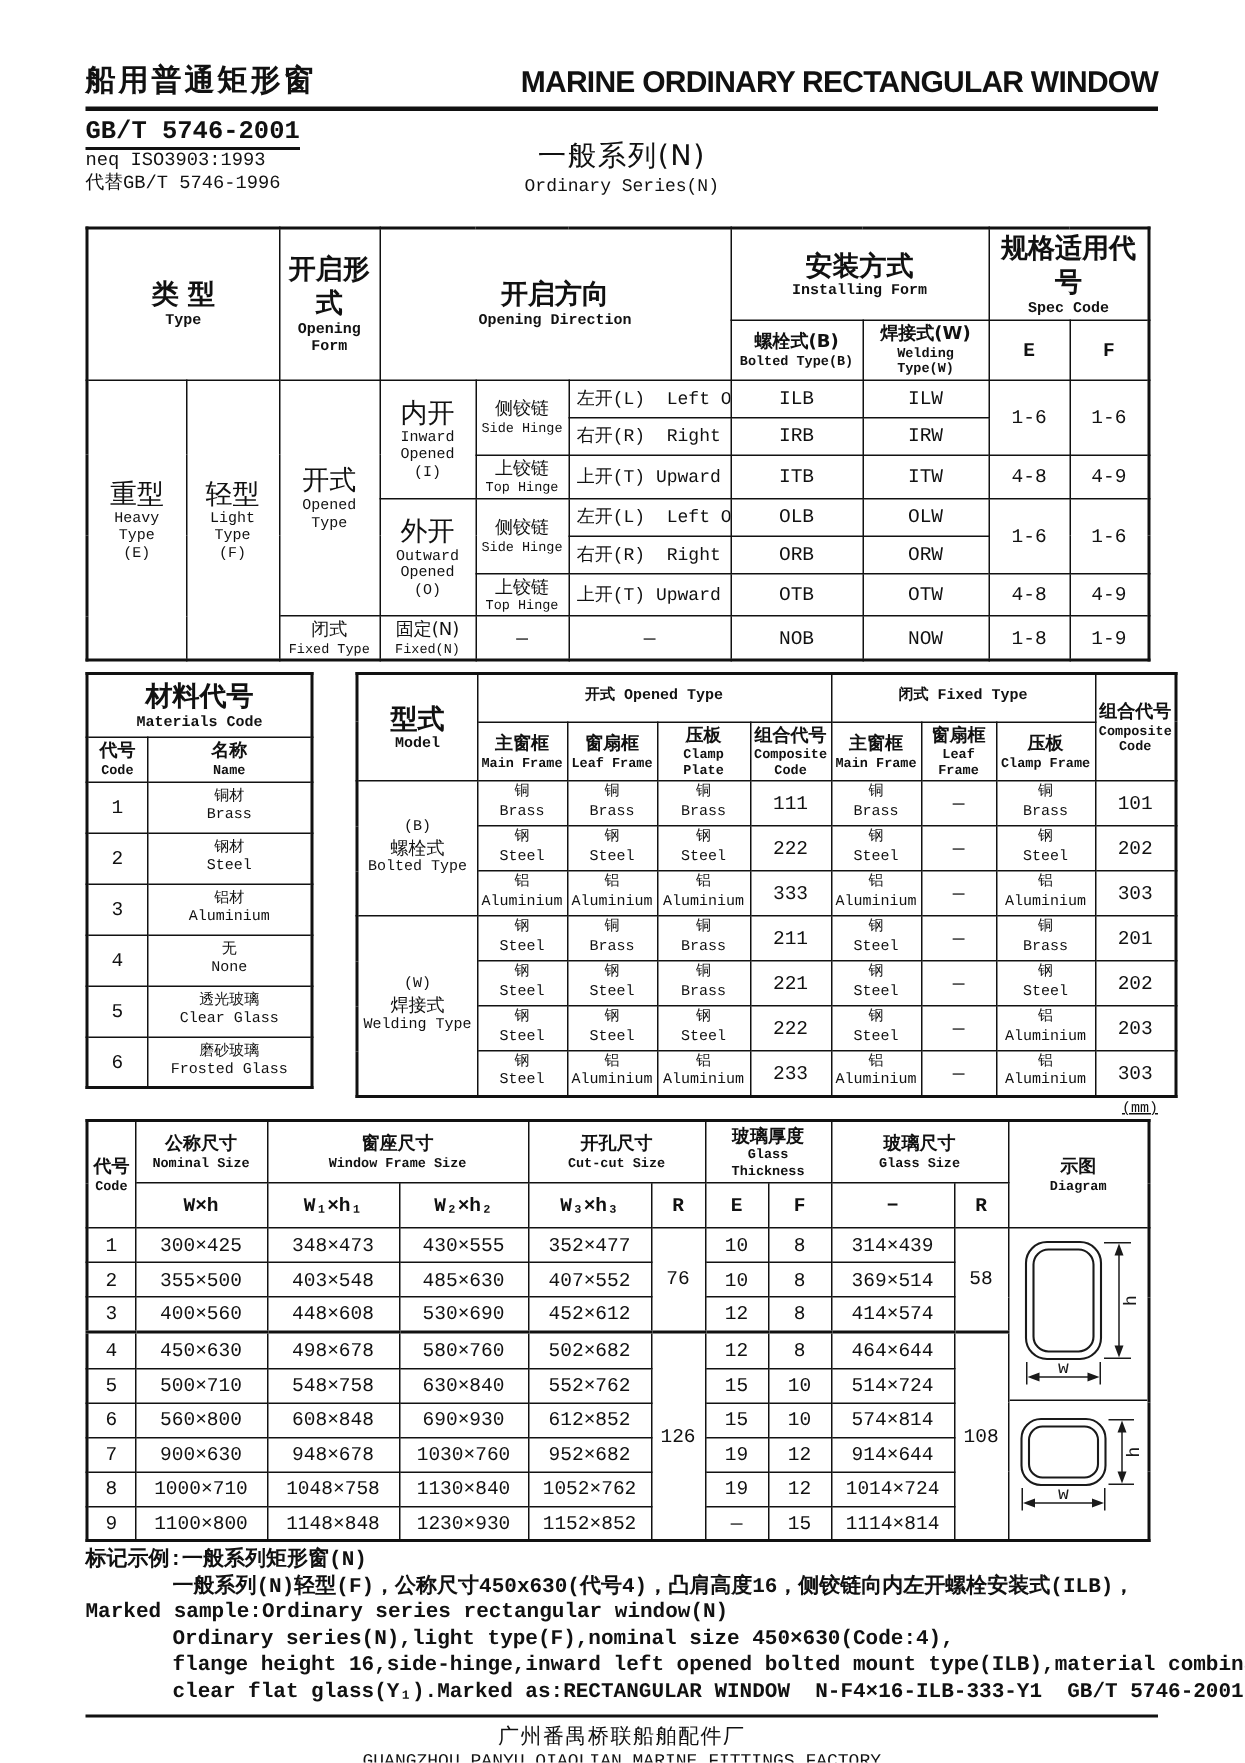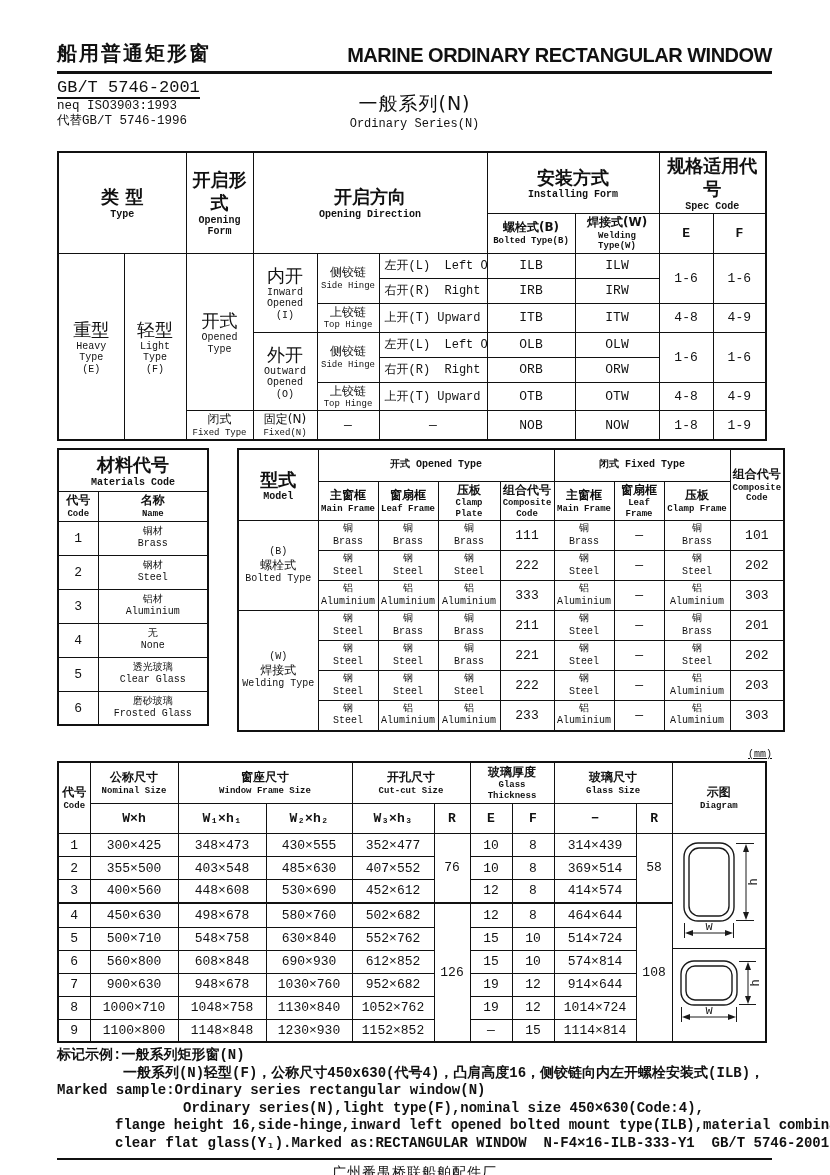--- a/index.html
+++ b/index.html
@@ -8,21 +8,21 @@
     font-family:"DejaVu Sans","Liberation Sans",sans-serif; overflow:hidden;
   }
   .page { width:830px; height:1175px; padding:40px 58px 0 57px; position:relative; }
 
   
   .title-row { display:flex; justify-content:space-between; align-items:flex-end;
                border-bottom:3px solid #111; padding-bottom:4px; }
   .title-zh { font-size:20px; font-weight:700; letter-spacing:2px; }
   .title-en { font-size:20px; font-weight:bold; font-family:"Liberation Sans",sans-serif; letter-spacing:-0.5px; }
   .std-zone { position:relative; height:60px; margin-top:3px; }
-  .std-no  { font-size:17px; font-weight:normal; display:inline-block; border-bottom:2px solid #111;
+  .std-no  { font-size:17px; font-weight:bold; display:inline-block; border-bottom:2px solid #111;
              font-family:"Liberation Mono","DejaVu Sans Mono",monospace; }
   .std-sub { font-size:12.5px; line-height:1.2; font-family:"Liberation Mono","DejaVu Sans Mono",monospace; }
   .series  { position:absolute; left:50%; top:14px; transform:translateX(-50%); text-align:center; }
   .series-zh { font-size:19px; letter-spacing:1px; }
   .series-en { font-size:12px; font-family:"Liberation Mono","DejaVu Sans Mono",monospace; }
 
   
   table { border-collapse:collapse; table-layout:fixed; }
   .grid { border:2px solid #111; }
   .grid th, .grid td { border:1px solid #111; text-align:center; vertical-align:middle; padding:1px 2px; overflow:hidden; }
@@ -41,39 +41,39 @@
   .t1 thead tr:first-child { height:36px; } .t1 thead tr:last-child { height:30px; }
   .t1 tbody tr { height:25px; }
 
   
   .t2wrap { display:flex; gap:28px; margin-top:7px; align-items:flex-start; }
   .t2a { width:150px; }
   .t2a .trow { height:34px; } .t2a .thead1 { height:42px; } .t2a .thead2 { height:30px; }
   .t2b { width:546px; }
   .t2b thead tr:first-child { height:32px; } .t2b thead tr:last-child { height:35px;padding-left:48px; }
   .t2b tbody tr { height:30px; }
-  .unit { text-align:right; font-size:10px; margin-top:17px; text-decoration:underline;
+  .unit { text-align:right; font-size:10px; margin-top:2px; text-decoration:underline;
           font-family:"Liberation Mono","DejaVu Sans Mono",monospace; }
 
   
   .t3 { width:708px; margin-top:1px; }
   .t3 thead tr:first-child { height:42px; } .t3 thead tr:last-child { height:30px; }
   .t3 tbody tr { height:23px; }
   .t3 tbody tr.thick td { border-top-width:2px; }
   .diagram-cell { padding:0 !important; vertical-align:top; }
   .diag-box { display:flex; align-items:center; justify-content:center; }
   .diag-top { height:115px; border-bottom:1px solid #111; }
   .diag-bot { height:92px; }
   svg text { font-family:"Liberation Mono","DejaVu Sans Mono",monospace; font-size:12px; }
 
   
   .notes { margin-top:4px; }
   .note { font-size:14px; line-height:17.5px; white-space:pre; 
           font-family:"Liberation Mono","DejaVu Sans Mono","DejaVu Sans",sans-serif;font-weight:bold; }
-  .i1 { margin-left:58px;text-align:center; }
+  .i1 { margin-left:58px; }
 
   
   .footer-rule { border-top:2.5px solid #111; margin-top:6px; }
   .factory { text-align:center; margin-top:4px; }
   .factory-zh { font-size:14px; letter-spacing:1px; }
   .factory-en { font-size:12px; font-family:"Liberation Mono","DejaVu Sans Mono",monospace; }
 </style>
 </head>
 <body>
 

